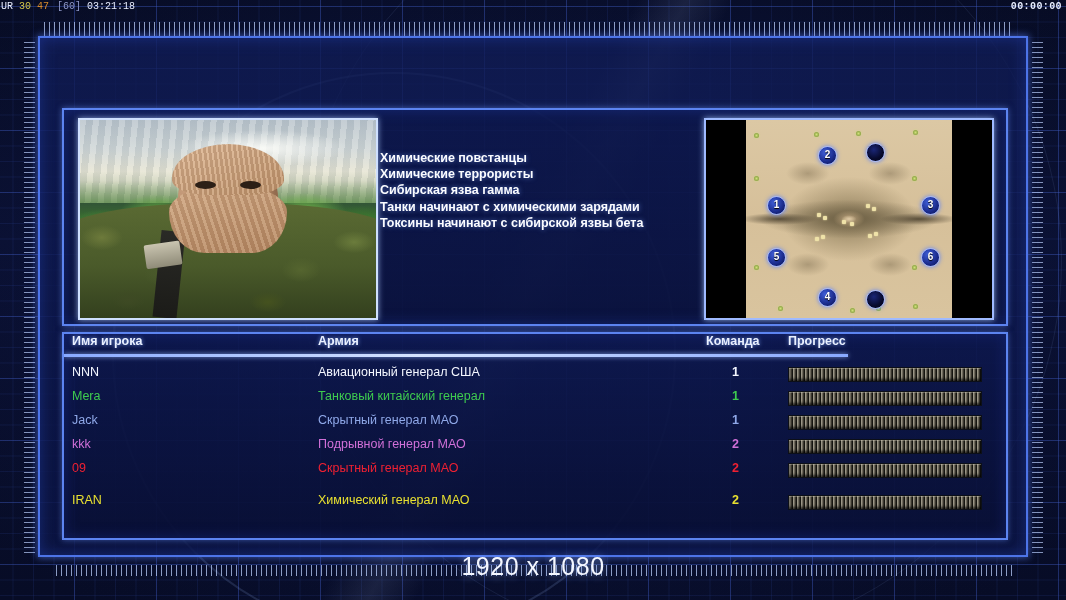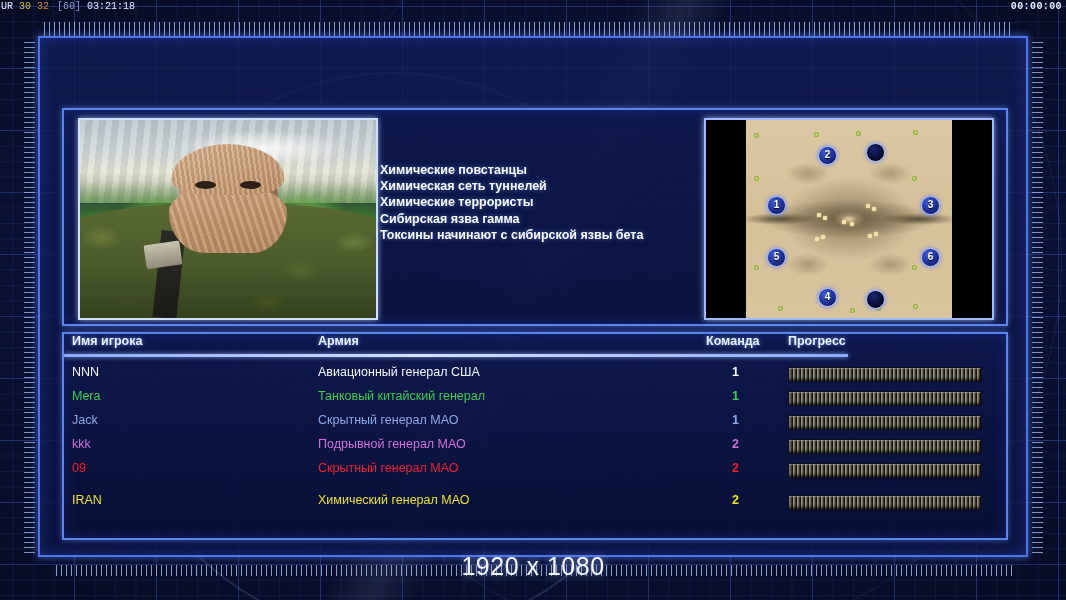--- a/index.html
+++ b/index.html
@@ -175,21 +175,21 @@
     background:linear-gradient(180deg,#2a2a26,#1b1b18);
     transform:rotate(6deg);
   }
   #portrait .pouch{
     position:absolute;left:22%;top:62%;width:12%;height:12%;
     background:linear-gradient(180deg,#c9c4b0,#8f8b78);border-radius:2px;
     transform:rotate(-8deg);
   }
 
   #desclist{
-    position:absolute;left:316px;top:52px;width:330px;
+    position:absolute;left:316px;top:40px;width:330px;
     font-size:12.5px;font-weight:bold;line-height:16.2px;color:#fbfcff;
     text-shadow:0 0 5px rgba(120,160,255,.6);
   }
   #desclist div{white-space:nowrap;}
 
   
   #minimap{
     position:absolute;right:12px;top:8px;width:286px;height:198px;
     border:2px solid #9fbaff;box-shadow:0 0 6px rgba(160,195,255,.85);
     background:#000;overflow:hidden;
@@ -295,21 +295,21 @@
 
   <div class="ruler-h tall" style="left:44px;top:22px;width:970px;"></div>
   <div class="ruler-v" style="left:24px;top:42px;height:512px;"></div>
   <div class="ruler-v" style="left:1032px;top:42px;height:512px;"></div>
   <div class="ruler-h" style="left:56px;top:565px;width:960px;"></div>
 </div>
 
 <div id="topbar">
   <div class="l"><span class="w">UR</span>
     <span class="g">30</span>
-    <span class="o">32</span><span class="d">[60]</span>
+    <span class="o">47</span><span class="d">[60]</span>
     <span class="w">03:21:18</span></div>
   <div class="r">00:00:00</div>
 </div>
 
 <div id="frame">
   <div class="panel-edge"></div>
 
 
   <div id="infopanel">
 
@@ -322,23 +322,23 @@
       <div class="pouch"></div>
       <div class="head"></div>
       <div class="scarf"></div>
       <div class="turban"></div>
       <div class="eyeL"></div>
       <div class="eyeR"></div>
     </div>
 
     <div id="desclist">
       <div>Химические повстанцы</div>
-      <div>Химическая сеть туннелей</div>
       <div>Химические террористы</div>
       <div>Сибирская язва гамма</div>
+      <div>Танки начинают с химическими зарядами</div>
       <div>Токсины начинают с сибирской язвы бета</div>
     </div>
 
     <div id="minimap">
       <div class="map"></div>
       <div id="minimap-markers">
           <div class="oilmark" style="left: 48px; top: 13px;"></div>
           <div class="oilmark" style="left: 108px; top: 12px;"></div>
           <div class="oilmark" style="left: 150px; top: 11px;"></div>
           <div class="oilmark" style="left: 207px; top: 10px;"></div>

